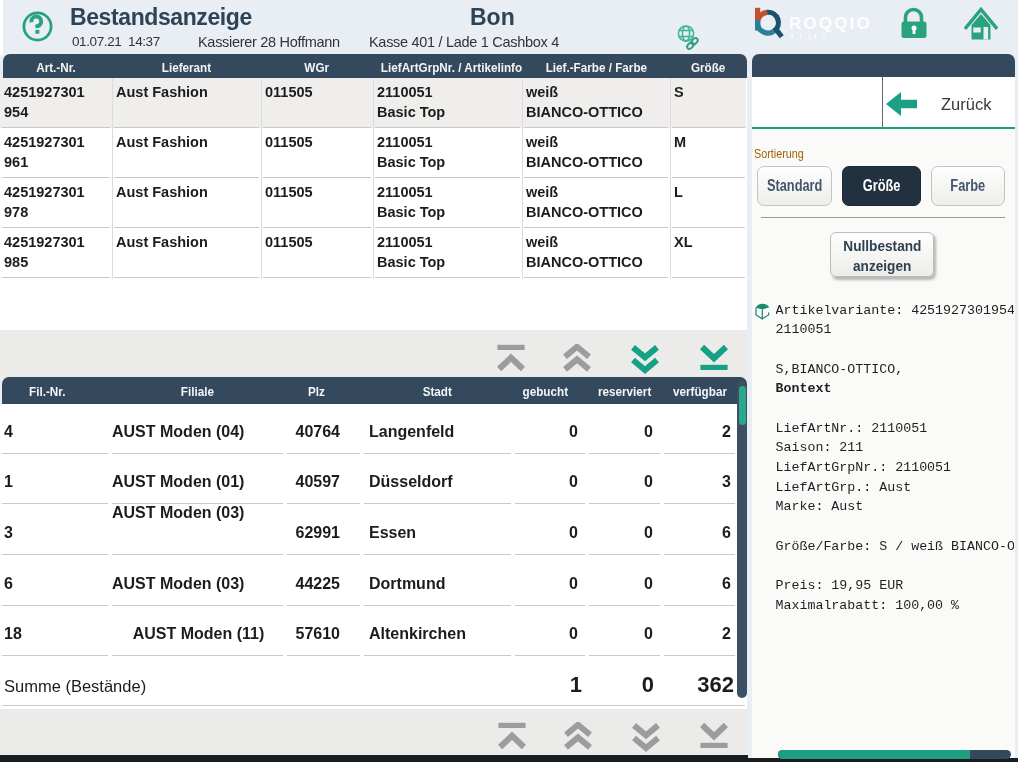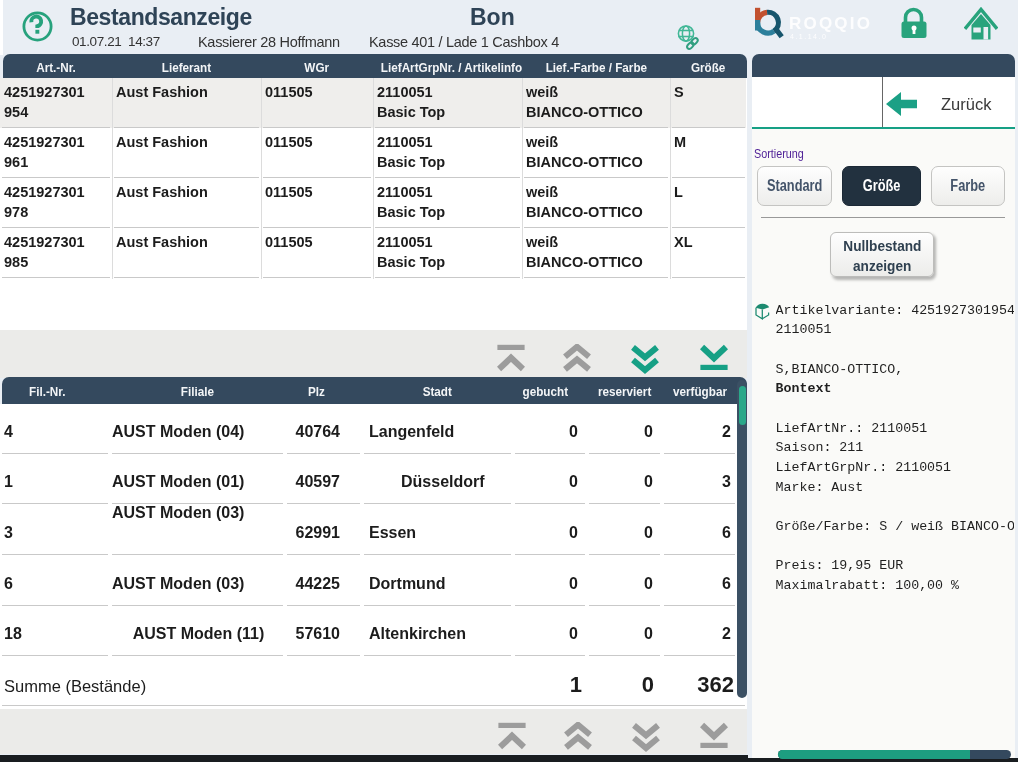--- a/index.html
+++ b/index.html
@@ -162,21 +162,21 @@
 <div class="abs" style="left:2px;top:503px;width:106px;height:1px;background:#c9c9c9;"></div>
 <div class="abs" style="left:112px;top:503px;width:171px;height:1px;background:#c9c9c9;"></div>
 <div class="abs" style="left:287px;top:503px;width:73px;height:1px;background:#c9c9c9;"></div>
 <div class="abs" style="left:364px;top:503px;width:147px;height:1px;background:#c9c9c9;"></div>
 <div class="abs" style="left:515px;top:503px;width:70px;height:1px;background:#c9c9c9;"></div>
 <div class="abs" style="left:589px;top:503px;width:71px;height:1px;background:#c9c9c9;"></div>
 <div class="abs" style="left:664px;top:503px;width:71px;height:1px;background:#c9c9c9;"></div>
 <div class="cell" style="left:4px;width:106px;text-align:left;top:473px;font-size:16px;">1</div>
 <div class="cell" style="left:112px;width:173px;text-align:left;top:473px;font-size:16px;">AUST Moden (01)</div>
 <div class="cell" style="left:285px;width:55px;text-align:right;top:473px;font-size:16px;">40597</div>
-<div class="cell" style="left:369px;width:144px;text-align:left;top:473px;font-size:16px;margin-left:32px;">Düsseldorf</div>
+<div class="cell" style="left:369px;width:144px;text-align:left;top:473px;font-size:16px;">Düsseldorf</div>
 <div class="cell" style="left:513px;width:65px;text-align:right;top:473px;font-size:16px;">0</div>
 <div class="cell" style="left:587px;width:66px;text-align:right;top:473px;font-size:16px;">0</div>
 <div class="cell" style="left:662px;width:69px;text-align:right;top:473px;font-size:16px;">3</div>
 <div class="abs" style="left:2px;top:554px;width:106px;height:1px;background:#c9c9c9;"></div>
 <div class="abs" style="left:112px;top:554px;width:171px;height:1px;background:#c9c9c9;"></div>
 <div class="abs" style="left:287px;top:554px;width:73px;height:1px;background:#c9c9c9;"></div>
 <div class="abs" style="left:364px;top:554px;width:147px;height:1px;background:#c9c9c9;"></div>
 <div class="abs" style="left:515px;top:554px;width:70px;height:1px;background:#c9c9c9;"></div>
 <div class="abs" style="left:589px;top:554px;width:71px;height:1px;background:#c9c9c9;"></div>
 <div class="abs" style="left:664px;top:554px;width:71px;height:1px;background:#c9c9c9;"></div>
@@ -243,21 +243,21 @@
 <div class="abs" style="left:748px;top:758px;width:270px;height:4px;background:#191d20;"></div>
 <div class="abs" style="left:751.5px;top:129px;width:263.5px;height:629px;background:#fafaf8;"></div>
 <div class="abs navy" style="left:751.5px;top:54px;width:263.5px;height:23px;border-radius:7px 7px 0 0;"></div>
 <div class="abs" style="left:751.5px;top:77px;width:263.5px;height:50px;background:#fff;"></div>
 <div class="abs" style="left:882px;top:77px;width:1px;height:50px;background:#666;"></div>
 <div class="abs" style="left:751.5px;top:127px;width:263.5px;height:1.5px;background:#16a085;"></div>
 <svg class="abs" style="left:886px;top:91px;" width="32" height="26" viewBox="0 0 32 26">
 <polygon points="0,13 15,1 15,8.7 31,8.7 31,17.3 15,17.3 15,25" fill="#1ba085"></polygon>
 </svg>
 <div class="abs" style="left:941px;top:95px;font-size:16.5px;color:#3a3a3a;">Zurück</div>
-<div class="abs" style="left:753.5px;top:146px;font-size:13.5px;color:#4c1d95;"><span style="display:inline-block;transform:scaleX(0.8);transform-origin:left;">Sortierung</span></div>
+<div class="abs" style="left:753.5px;top:146px;font-size:13.5px;color:#a16207;"><span style="display:inline-block;transform:scaleX(0.8);transform-origin:left;">Sortierung</span></div>
 <div class="abs" style="left:757px;top:166px;width:74.5px;height:40px;background:linear-gradient(#fefefe,#ededeb);border:1px solid #c4c4c2;border-radius:7px;color:#44546a;font-weight:bold;font-size:16px;display:flex;align-items:center;justify-content:center;">
     <span style="display:inline-block;transform:scaleX(0.8);">Standard</span>
   </div>
 <div class="abs" style="left:842px;top:166px;width:79px;height:40px;background:#22313f;border:1px solid #1b2835;border-radius:7px;color:#fff;font-weight:bold;font-size:16px;display:flex;align-items:center;justify-content:center;">
     <span style="display:inline-block;transform:scaleX(0.8);">Größe</span>
   </div>
 <div class="abs" style="left:930.5px;top:166px;width:74.5px;height:40px;background:linear-gradient(#fefefe,#ededeb);border:1px solid #c4c4c2;border-radius:7px;color:#44546a;font-weight:bold;font-size:16px;display:flex;align-items:center;justify-content:center;">
     <span style="display:inline-block;transform:scaleX(0.8);">Farbe</span>
   </div>
 <div class="abs" style="left:761px;top:217px;width:244px;height:1px;background:#999;"></div>
@@ -274,20 +274,21 @@
 <div class="abs" style="left:775.5px;top:300.5px;width:238.5px;overflow:hidden;font-family:'Liberation Mono',monospace;font-size:13.3px;line-height:19.7px;color:#1f1f1f;">
     <div style="height:19.7px;font-weight:normal;white-space:nowrap;">Artikelvariante:&nbsp;4251927301954</div>
     <div style="height:19.7px;font-weight:normal;white-space:nowrap;">2110051</div>
     <div style="height:19.7px;font-weight:normal;white-space:nowrap;"></div>
     <div style="height:19.7px;font-weight:normal;white-space:nowrap;">S,BIANCO-OTTICO,</div>
     <div style="height:19.7px;font-weight:bold;white-space:nowrap;">Bontext</div>
     <div style="height:19.7px;font-weight:normal;white-space:nowrap;"></div>
     <div style="height:19.7px;font-weight:normal;white-space:nowrap;">LiefArtNr.:&nbsp;2110051</div>
     <div style="height:19.7px;font-weight:normal;white-space:nowrap;">Saison:&nbsp;211</div>
     <div style="height:19.7px;font-weight:normal;white-space:nowrap;">LiefArtGrpNr.:&nbsp;2110051</div>
+    <div style="height:19.7px;font-weight:normal;white-space:nowrap;">LiefArtGrp.:&nbsp;Aust</div>
     <div style="height:19.7px;font-weight:normal;white-space:nowrap;">Marke:&nbsp;Aust</div>
     <div style="height:19.7px;font-weight:normal;white-space:nowrap;"></div>
     <div style="height:19.7px;font-weight:normal;white-space:nowrap;">Größe/Farbe:&nbsp;S&nbsp;/&nbsp;weiß&nbsp;BIANCO-OTTICO,</div>
     <div style="height:19.7px;font-weight:normal;white-space:nowrap;"></div>
     <div style="height:19.7px;font-weight:normal;white-space:nowrap;">Preis:&nbsp;19,95&nbsp;EUR</div>
     <div style="height:19.7px;font-weight:normal;white-space:nowrap;">Maximalrabatt:&nbsp;100,00&nbsp;%</div>
   </div>
 <div class="abs" style="left:777.5px;top:750px;width:233px;height:8.5px;background:#34495e;border-radius:4.5px;"></div>
 <div class="abs" style="left:777.5px;top:750px;width:192px;height:8.5px;background:#1d9e80;border-radius:4.5px 0 0 4.5px;"></div>
 </body></html>

